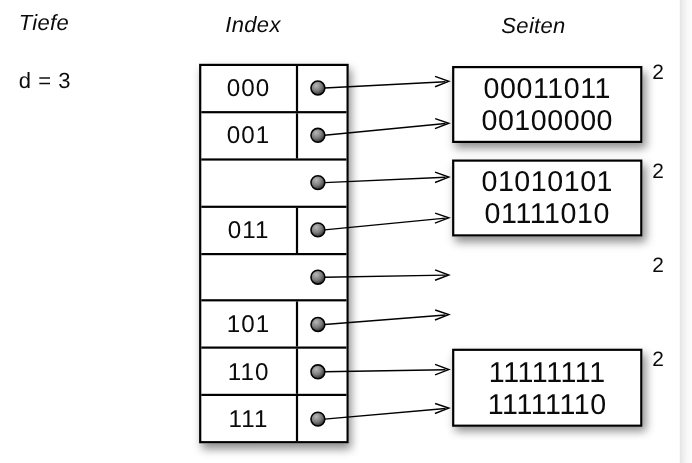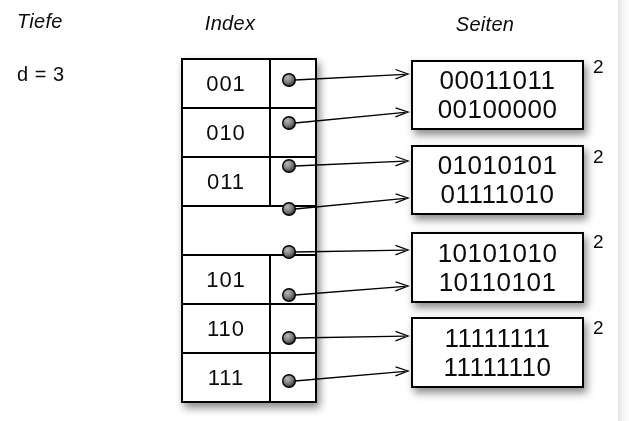--- a/index.html
+++ b/index.html
@@ -59,25 +59,28 @@
 
 <div id="canvas">
 
   <div class="hdr" id="tiefe-hdr">Tiefe</div>
   <div class="hdr" id="seiten-hdr">Seiten</div>
   <div class="hdr" id="index-hdr">Index</div>
   <div id="depth-value">d = 3</div>
 
   <div id="index-table">
     <div class="idx-row">
+      <div class="idx-label">000</div>
+      <div class="idx-ptr"></div>
+    </div>
+    <div class="idx-row">
       <div class="idx-label">001</div>
       <div class="idx-ptr"></div>
     </div>
     <div class="idx-row">
-      <div class="idx-label">010</div>
       <div class="idx-ptr"></div>
     </div>
     <div class="idx-row">
       <div class="idx-label">011</div>
       <div class="idx-ptr"></div>
     </div>
     <div class="idx-row">
       <div class="idx-ptr"></div>
     </div>
     <div class="idx-row">
@@ -94,24 +97,20 @@
     </div>
   </div>
 
   <div class="page" id="page-0">
     <div>00011011</div>
     <div>00100000</div>
   </div>
   <div class="page" id="page-1">
     <div>01010101</div>
     <div>01111010</div>
-  </div>
-  <div class="page" id="page-2">
-    <div>10101010</div>
-    <div>10110101</div>
   </div>
   <div class="page" id="page-3">
     <div>11111111</div>
     <div>11111110</div>
   </div>
 
   <div class="local-depth" id="ld-0">2</div>
   <div class="local-depth" id="ld-1">2</div>
   <div class="local-depth" id="ld-2">2</div>
   <div class="local-depth" id="ld-3">2</div>

